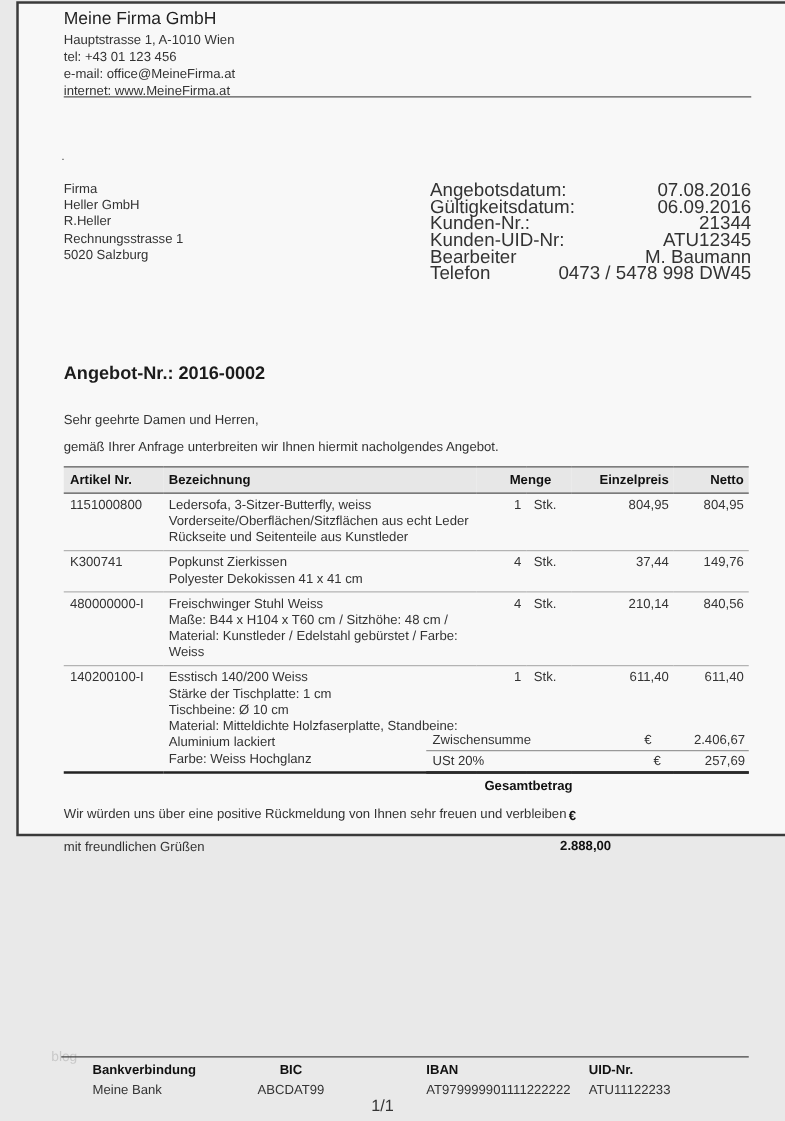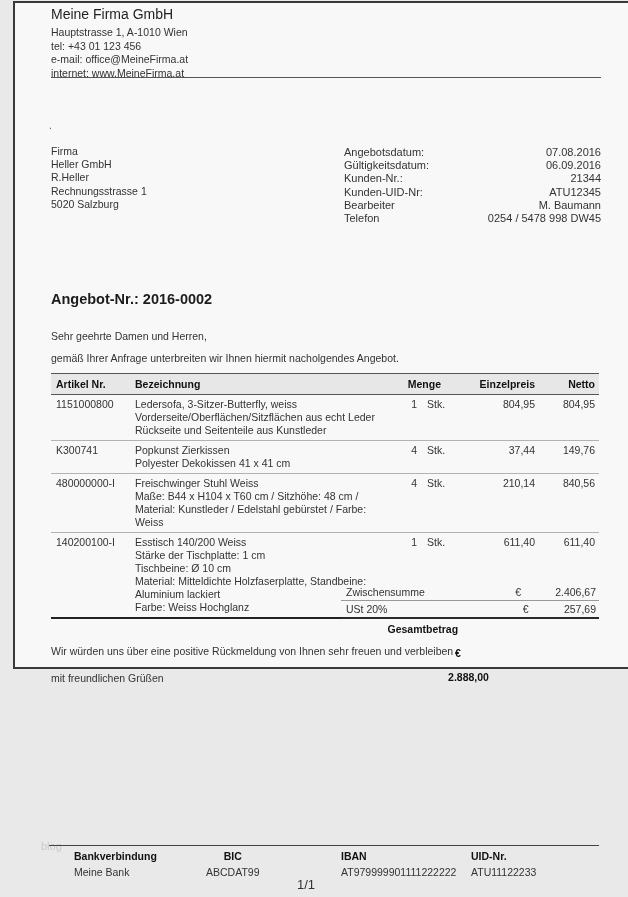--- a/index.html
+++ b/index.html
@@ -28,21 +28,21 @@
   .brand .dark { color:#161616; }
   .brand .blue { color:#1d6fc8; }
   .tagline { margin-top:3px; font-size:17px; font-weight:600; white-space:nowrap; }
   .tagline .blue { color:#3d7ec4; }
   .tagline .dark { color:#222; }
   .header-rule { left:40px; right:38px; top:77px; border-top:1px solid #555; }
 
   
   .recipient-dot { left:38px; top:120px; font-size:10px; color:#555; }
   .recipient-lines { left:40px; top:145px; font-size:10.5px; line-height:13.2px; color:#333; white-space:pre-line; }
-  .meta { left:333px; top:146px; width:257px; font-size:11px; color:#333; }
+  .meta { left:333px; top:146px; width:257px; font-size:15px; color:#333; }
   .meta-row { display:flex; justify-content:space-between; line-height:13.2px; }
 
   
   .doc-title { left:40px; top:291px; font-size:14.5px; font-weight:bold; color:#1c1c1c; }
   .salutation { left:40px; top:330px; font-size:10.5px; color:#333; }
   .intro { left:40px; top:352px; font-size:10.5px; color:#333; }
 
   
   .items { left:40px; top:373px; width:548px; border-collapse:collapse; table-layout:fixed;
            font-size:10.5px; color:#333; border-bottom:2px solid #222; }
@@ -120,21 +120,21 @@
     <div class="meta-row">
       <span>Kunden-UID-Nr:</span>
       <span>ATU12345</span>
     </div>
     <div class="meta-row">
       <span>Bearbeiter</span>
       <span>M. Baumann</span>
     </div>
     <div class="meta-row">
       <span>Telefon</span>
-      <span>0254 / 5478 998 DW45</span>
+      <span>0473 / 5478 998 DW45</span>
     </div>
   </div>
 
   <div class="abs doc-title">Angebot-Nr.: 2016-0002</div>
   <div class="abs salutation">Sehr geehrte Damen und Herren,</div>
   <div class="abs intro">gemäß Ihrer Anfrage unterbreiten wir Ihnen hiermit nacholgendes Angebot.</div>
 
   <table class="abs items">
     <colgroup>
       <col class="c-art">

